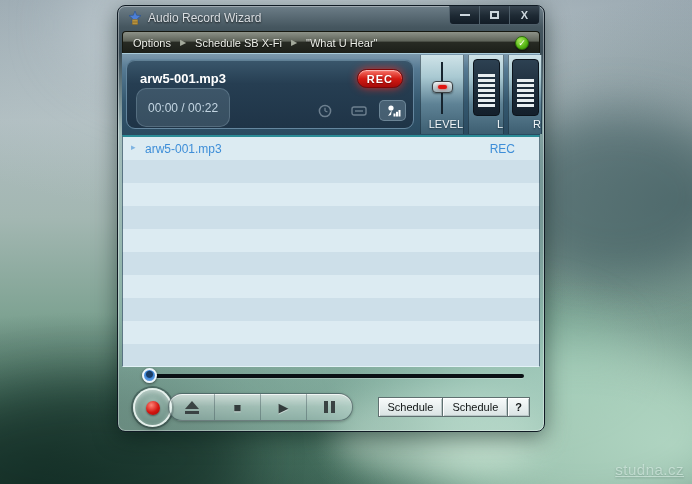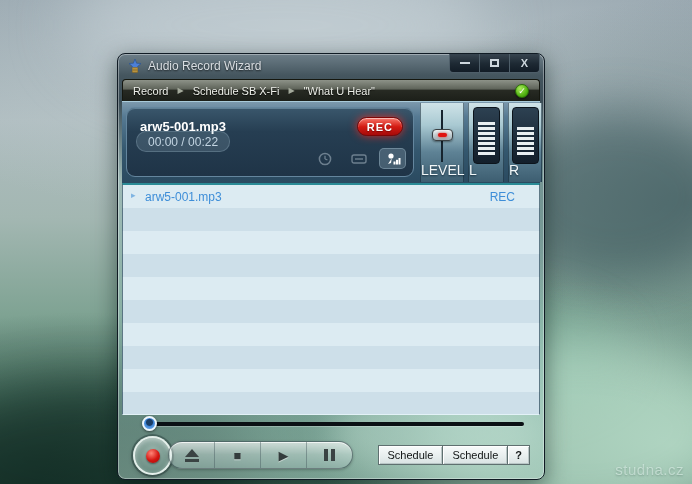--- a/index.html
+++ b/index.html
@@ -18,31 +18,30 @@
   .cloud { position:absolute; border-radius:50%; pointer-events:none; }
   .c1 { right:-50px; bottom:-40px; width:320px; height:190px; background:rgba(208,242,222,0.5); filter:blur(26px); }
   .c2 { right:70px;  bottom:70px;  width:260px; height:120px; background:rgba(120,172,150,0.5); filter:blur(20px); }
   .c3 { left:-70px;  bottom:-50px; width:320px; height:150px; background:rgba(14,40,32,0.55); filter:blur(26px); }
   .c4 { right:-40px; top:110px;    width:230px; height:170px; background:rgba(52,82,86,0.5);  filter:blur(24px); }
   .c5 { left:70px;   top:-50px;    width:420px; height:150px; background:rgba(200,212,216,0.55); filter:blur(30px); }
   .c6 { right:150px; bottom:6px;   width:210px; height:90px;  background:rgba(232,252,238,0.45); filter:blur(16px); }
 
   .watermark {
     position:absolute; right:8px; bottom:6px; font-size:15px; letter-spacing:0.5px;
-    color:rgba(230,248,240,0.55); text-shadow:0 1px 2px rgba(80,110,100,0.45);
+    color:rgba(230,248,240,0.55); text-shadow:0 1px 2px rgba(80,110,100,0.45);text-decoration:underline;
   }
 
   
   .win {
     position:absolute; left:117px; top:5px; width:428px; height:427px;
     border:1px solid #101b24; border-radius:8px;
     background:linear-gradient(180deg,#6d7e88 0%,#45565f 5%,#3a4c55 11%,
                rgba(142,184,178,0.45) 30%, rgba(150,192,184,0.5) 75%, rgba(168,205,192,0.55) 100%);
     box-shadow:0 6px 22px rgba(0,20,15,0.5), inset 0 0 0 1px rgba(255,255,255,0.35);
-    margin-top:48px;
   }
 
   
   .titlebar { position:absolute; left:0; top:0; right:0; height:25px; }
   .app-icon { position:absolute; left:9px; top:4px; width:16px; height:16px; }
   .title-text {
     position:absolute; left:30px; top:5px; font-size:12px; color:#d9dee2;
     text-shadow:0 1px 2px rgba(0,0,0,0.7);
   }
   .winbtns { position:absolute; right:4px; top:0; display:flex; }
@@ -90,42 +89,42 @@
   .filename { position:absolute; left:13px; top:11px; font-size:13px; font-weight:bold; color:#ffffff; }
   .rec-badge {
     position:absolute; right:10px; top:9px; min-width:45px; height:19px; padding:0 9px;
     border-radius:10px; display:flex; align-items:center; justify-content:center;
     background:linear-gradient(180deg,#f8766a 0%,#d31a12 52%,#a60b0a 100%);
     border:1px solid #7e0606; color:#fff; font-size:11px; font-weight:bold; letter-spacing:1px;
     box-shadow:0 0 8px rgba(235,45,35,0.85), inset 0 1px 1px rgba(255,255,255,0.55);
     text-shadow:0 1px 1px rgba(90,0,0,0.6);
   }
   .time-badge {
-    position:absolute; left:9px; bottom:24px; height:21px; padding:0 11px;
+    position:absolute; left:9px; bottom:1px; height:39px; padding:0 11px;
     border-radius:10px; display:flex; align-items:center;
     background:rgba(185,215,232,0.16); border:1px solid rgba(185,215,232,0.22);
     color:#c3d5e2; font-size:12px;
   }
   .disp-icons { position:absolute; right:7px; bottom:7px; display:flex; gap:7px; }
   .disp-btn {
     width:27px; height:21px; border-radius:5px;
     display:flex; align-items:center; justify-content:center;
   }
   .disp-btn.dim { opacity:0.42; }
   .disp-btn.lit { background:rgba(185,215,232,0.25); border:1px solid rgba(200,225,240,0.3); }
 
   
   .col {
     position:absolute; top:1px; bottom:1px;
     background:linear-gradient(180deg,#cfe3e8 0%,#a9c9d2 28%,#5e8295 62%,#3d5e71 100%);
     border-left:1px solid rgba(15,35,50,0.55); border-right:1px solid rgba(15,35,50,0.55);
   }
   .col-label {
-    position:absolute; bottom:4px; left:0; right:0; text-align:left;
-    font-size:14px; color:#f2f7f9; text-shadow:0 1px 2px rgba(10,30,45,0.8);
+    position:absolute; bottom:4px; left:0; right:0; text-align:right;
+    font-size:11px; color:#f2f7f9; text-shadow:0 1px 2px rgba(10,30,45,0.8);
   }
   .col-level { left:298px; width:44px; }
   .slider-track { position:absolute; left:50%; top:7px; width:2px; height:52px; margin-left:-1px; background:#16242f; }
   .slider-handle {
     position:absolute; left:50%; top:26px; width:21px; height:12px; margin-left:-10px;
     border-radius:4px; border:1px solid #3a3f42;
     background:linear-gradient(180deg,#eef4f5 0%,#c2ced2 50%,#9fb0b6 100%);
     display:flex; align-items:center; justify-content:center;
     box-shadow:0 1px 2px rgba(0,0,0,0.4);
   }
@@ -235,21 +234,21 @@
       <div class="winbtn">
           <span class="glyph-max"></span>
         </div>
       <div class="winbtn last">
           <span>X</span>
         </div>
     </div>
   </div>
 
   <div class="crumbbar">
-    <span class="crumb">Record</span>
+    <span class="crumb">Options</span>
     <span class="crumb-sep">▶</span>
     <span class="crumb">Schedule SB X-Fi</span>
     <span class="crumb-sep">▶</span>
     <span class="crumb">"What U Hear"</span>
     <span class="crumb-status">✓</span>
   </div>
 
   <div class="deck">
     <div class="display">
       <div class="filename">arw5-001.mp3</div>

